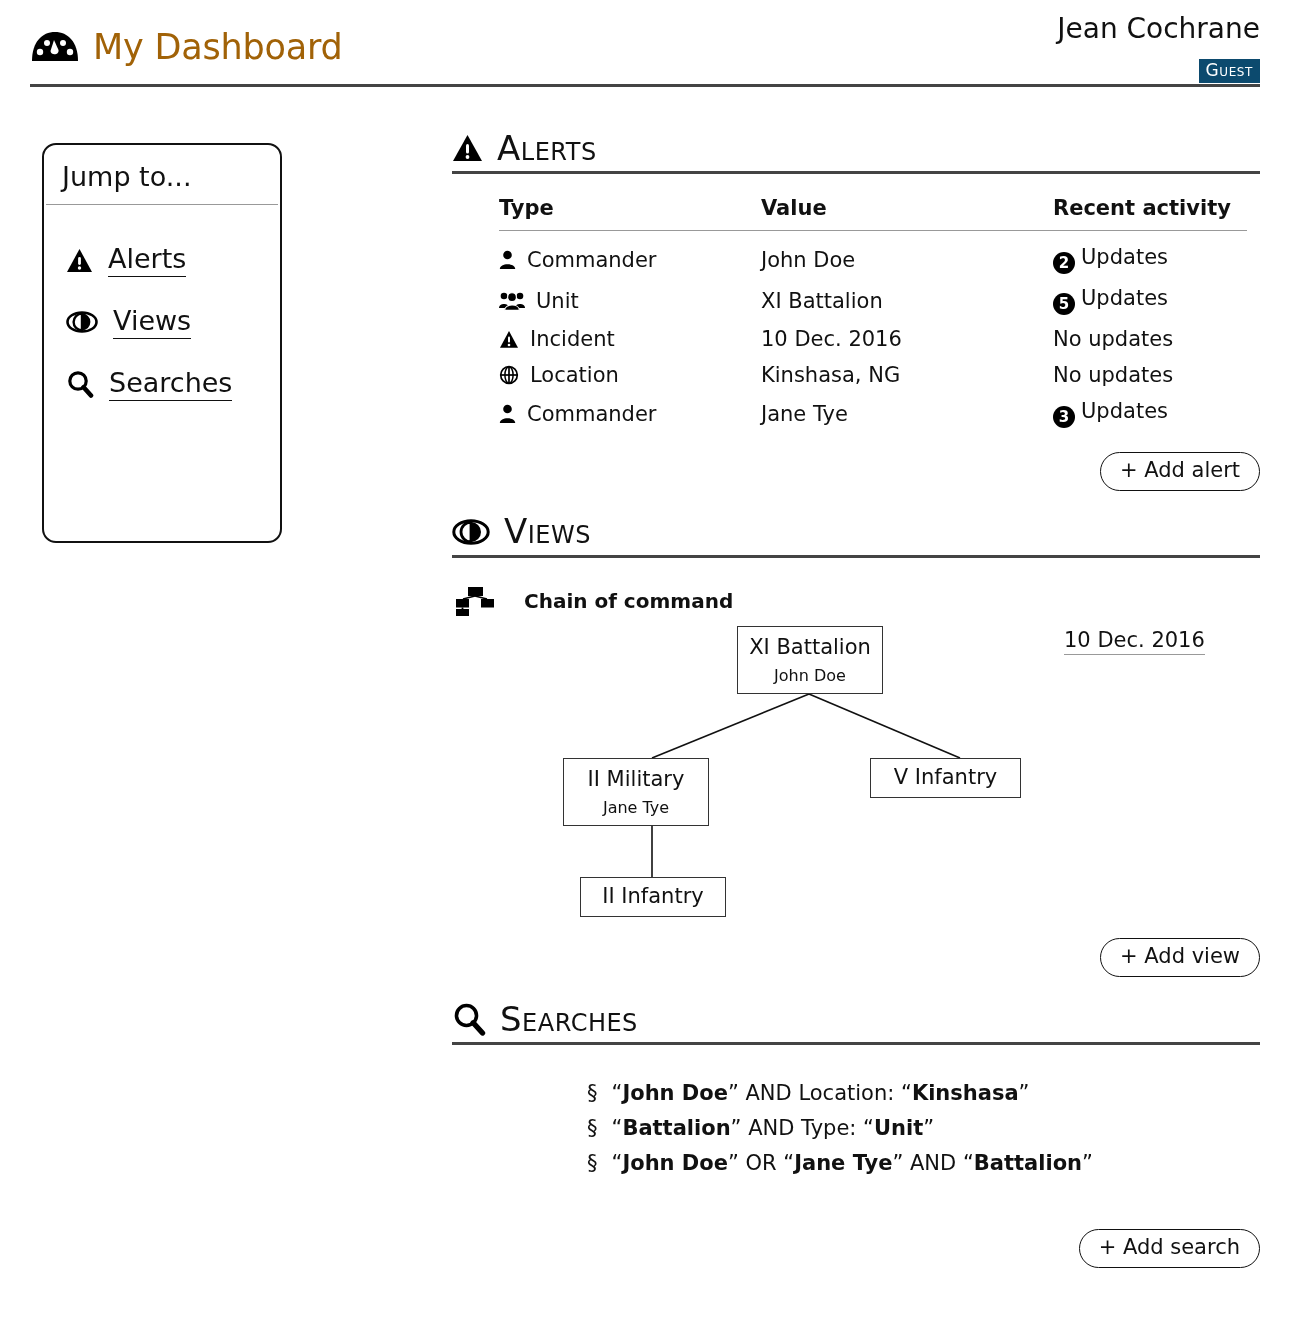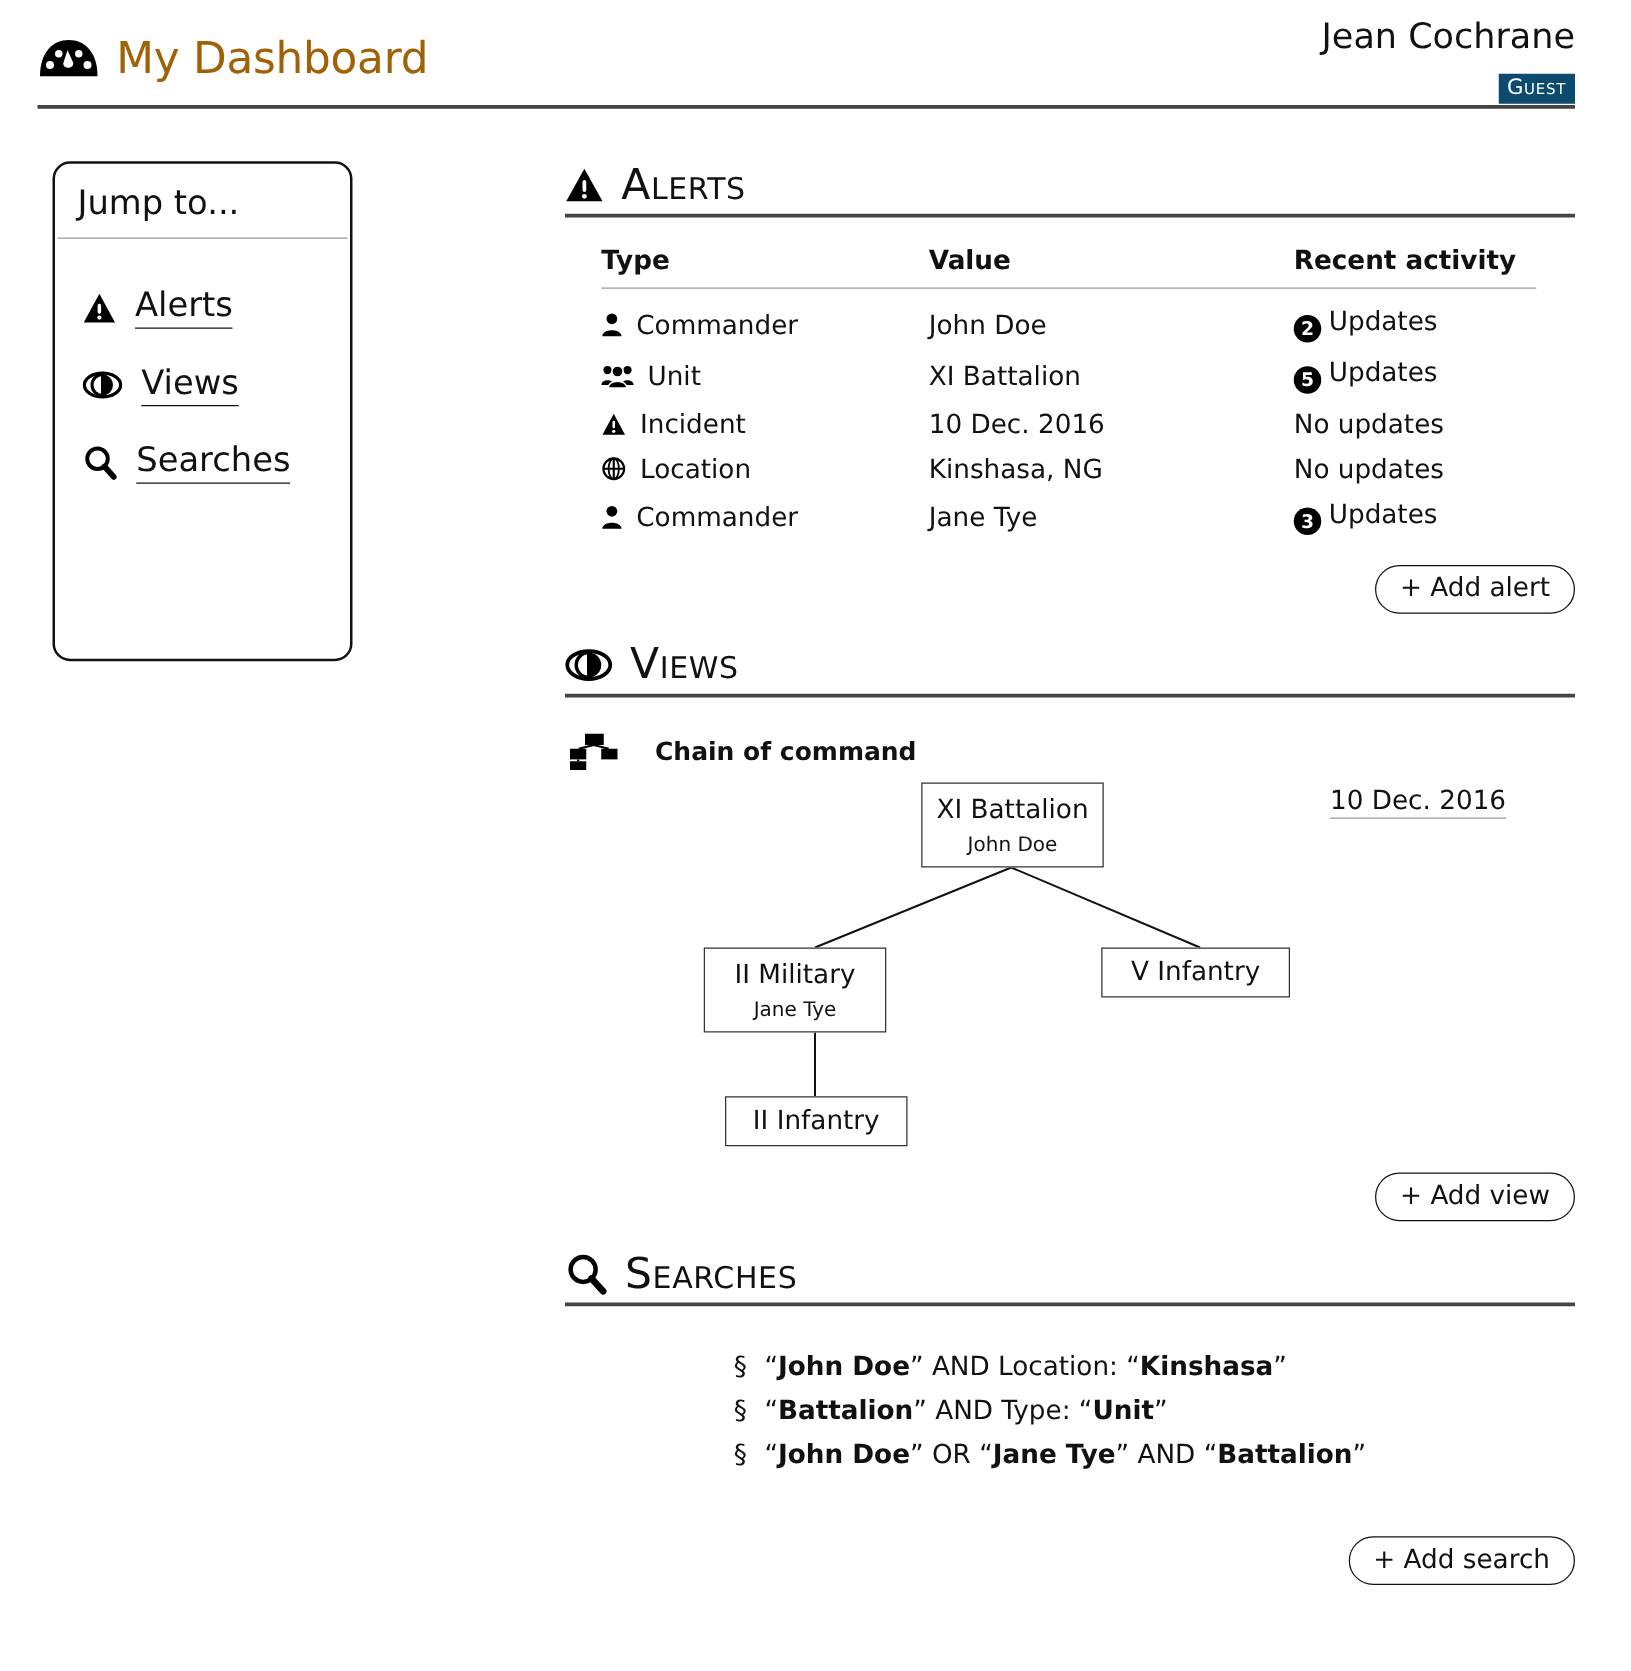--- a/index.html
+++ b/index.html
@@ -42,21 +42,21 @@
     line-height: 1;
     display: inline-block;
   }
   .header-rule {
     position: absolute; left: 30px; top: 84px; width: 1230px; height: 3px;
     background: #444;
   }
 
   
   .sidebar {
-    position: absolute; left: 42px; top: 129px;
+    position: absolute; left: 42px; top: 143px;
     width: 240px; height: 400px;
     border: 2px solid #111;
     border-radius: 14px;
     box-sizing: border-box;
   }
   .sidebar-title {
     font-size: 27px; color: #111;
     padding: 16px 0 12px 18px;
   }
   .sidebar-divider {
@@ -88,21 +88,21 @@
     font-size: 34px;
     font-variant: small-caps;
     letter-spacing: 0.5px;
     color: #111;
     line-height: 1.1;
   }
   .section-rule { height: 3px; background: #444; width: 808px; }
 
   
   .alerts-table {
-    margin: 22px 0 0 29px;
+    margin: 22px 0 0 47px;
     width: 748px;
     border-collapse: collapse;
   }
   .alerts-table th {
     text-align: left;
     font-size: 21px;
     font-weight: bold;
     color: #111;
     padding: 0 0 10px 0;
     border-bottom: 1.5px solid #999;
@@ -405,21 +405,21 @@
       <div class="node" style="left:285px; top:10px; width:146px; height:68px;">
         <span class="node-title">XI Battalion</span>
         <span class="node-sub">John Doe</span>
       </div>
 
       <div class="node" style="left:111px; top:142px; width:146px; height:68px;">
         <span class="node-title">II Military</span>
         <span class="node-sub">Jane Tye</span>
       </div>
 
-      <div class="node" style="left:429px; top:142px; width:151px; height:40px;">
+      <div class="node" style="left:418px; top:142px; width:151px; height:40px;">
         <span class="node-title">V Infantry</span>
       </div>
 
       <div class="node" style="left:128px; top:261px; width:146px; height:40px;">
         <span class="node-title">II Infantry</span>
       </div>
 
       <div class="chart-date" style="left:612px; top:12px;">10 Dec. 2016</div>
     </div>
 

